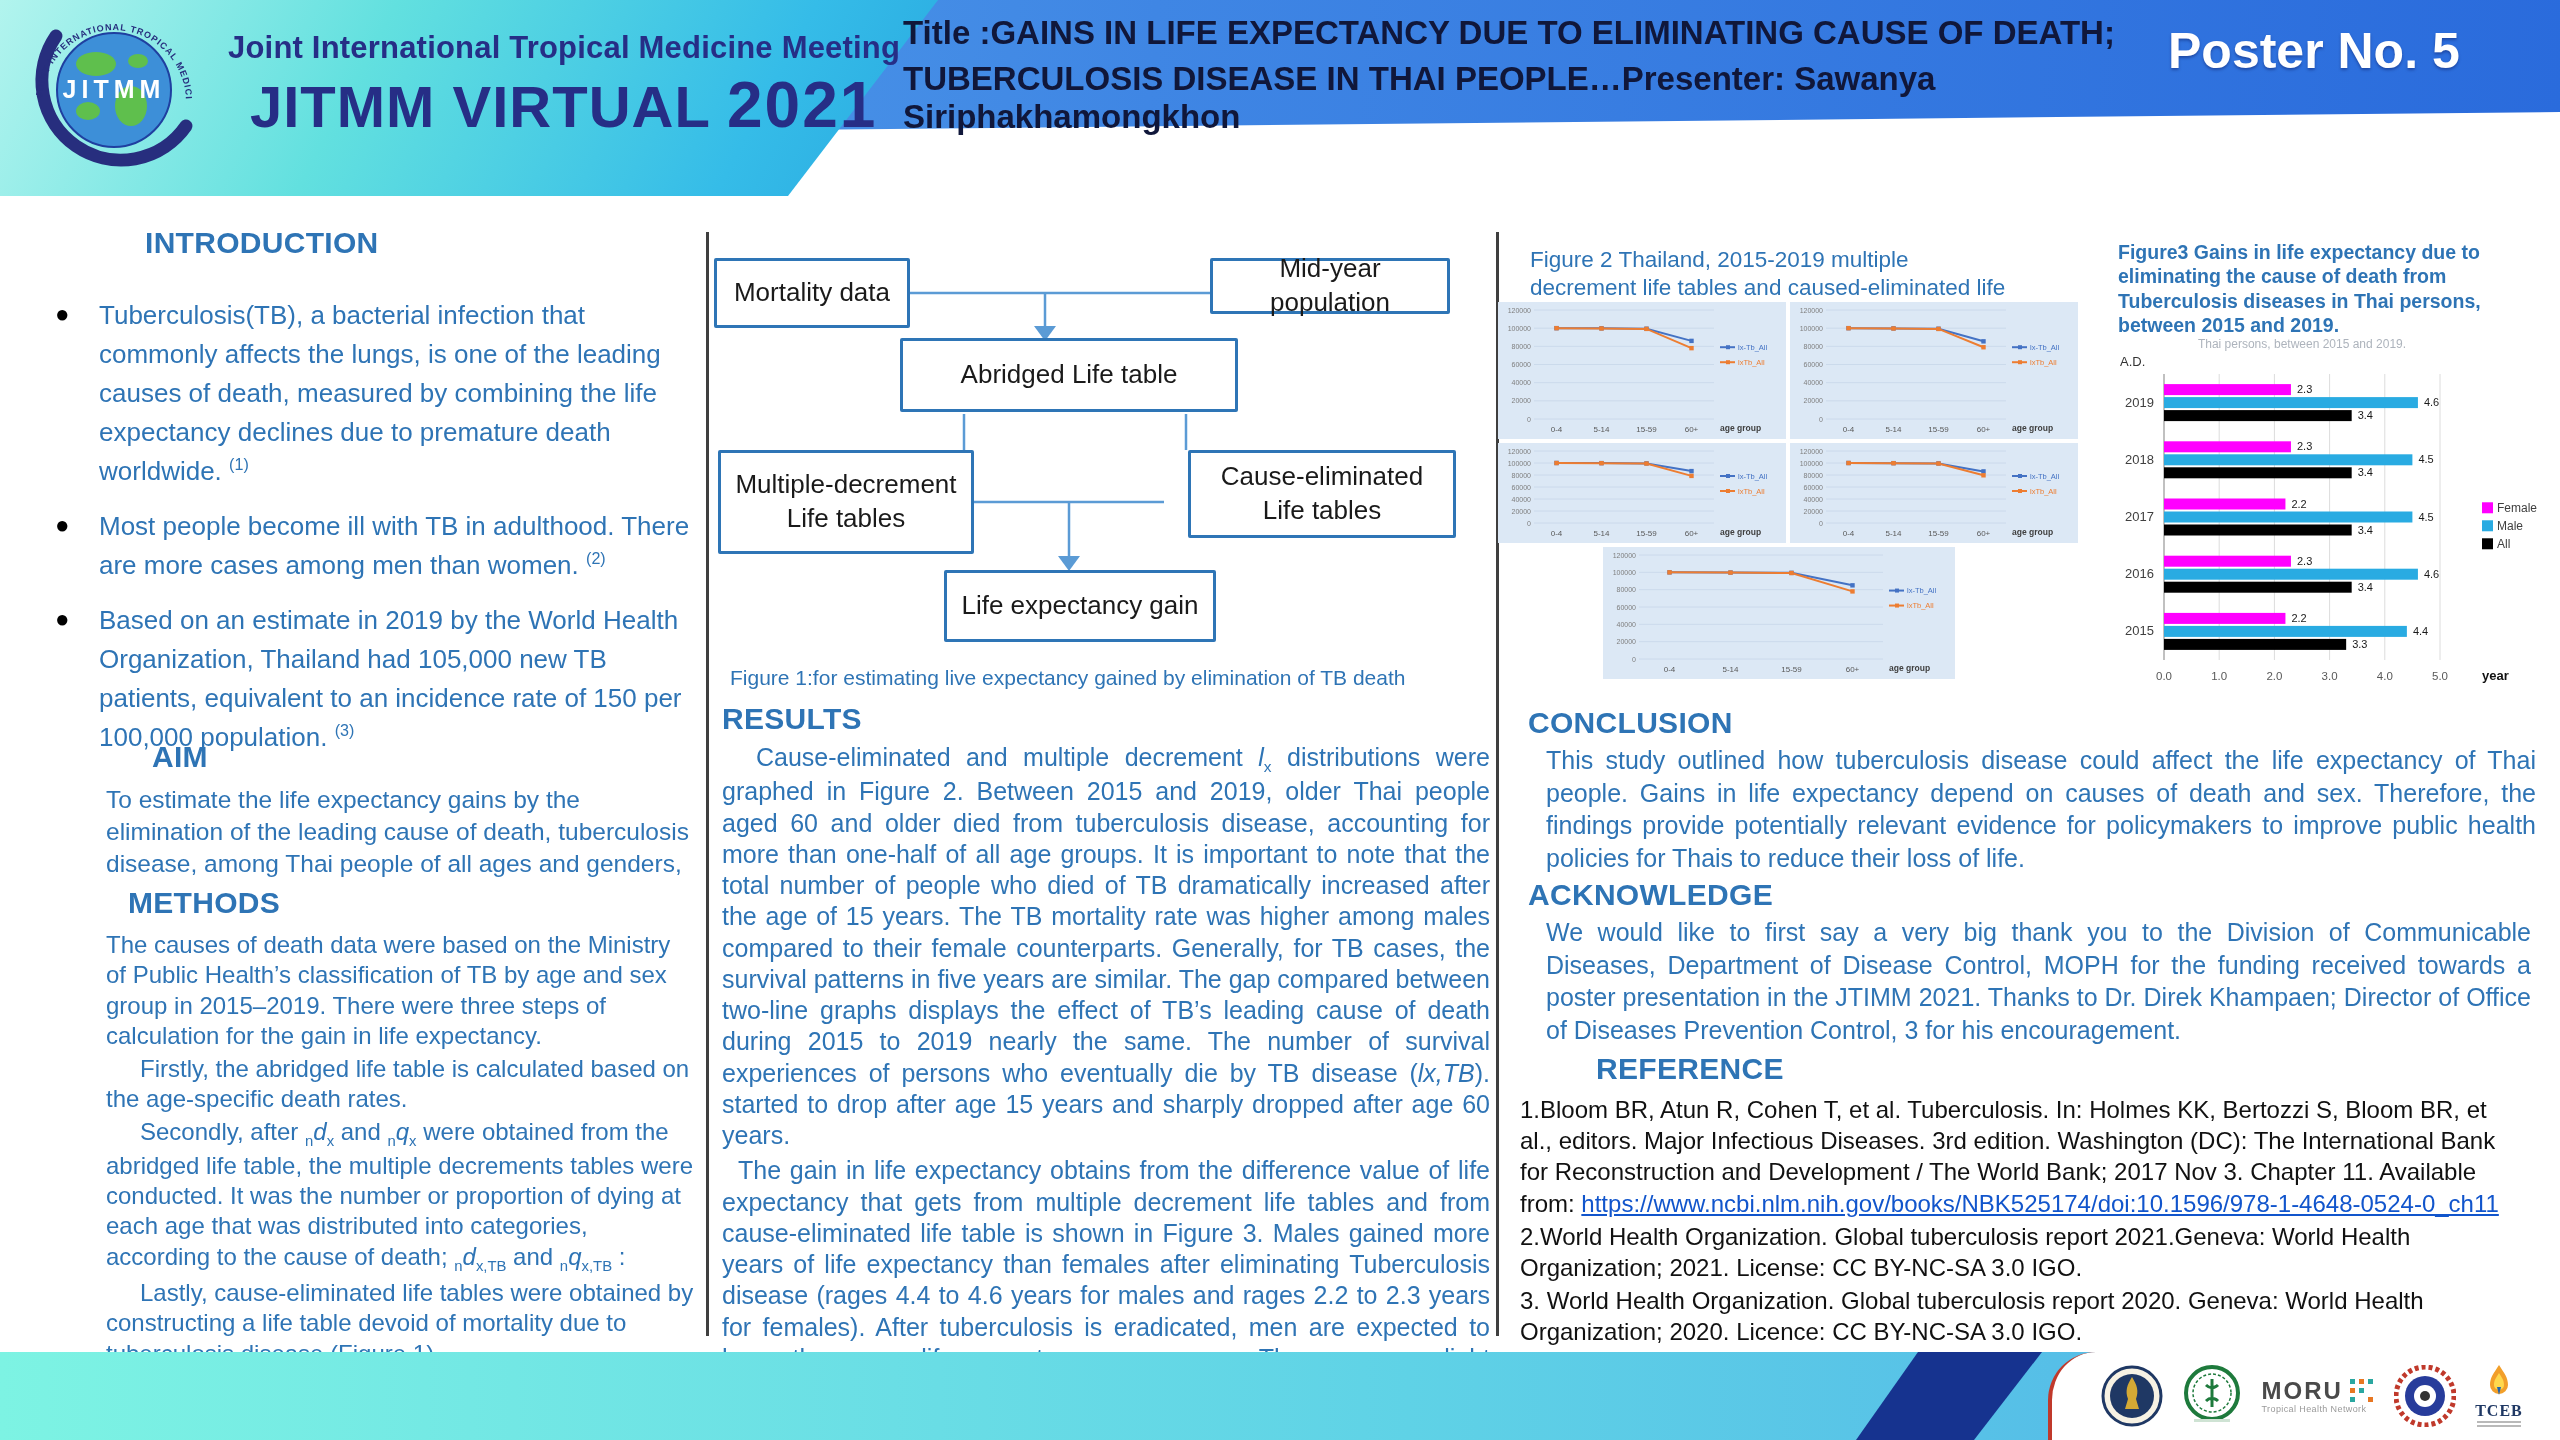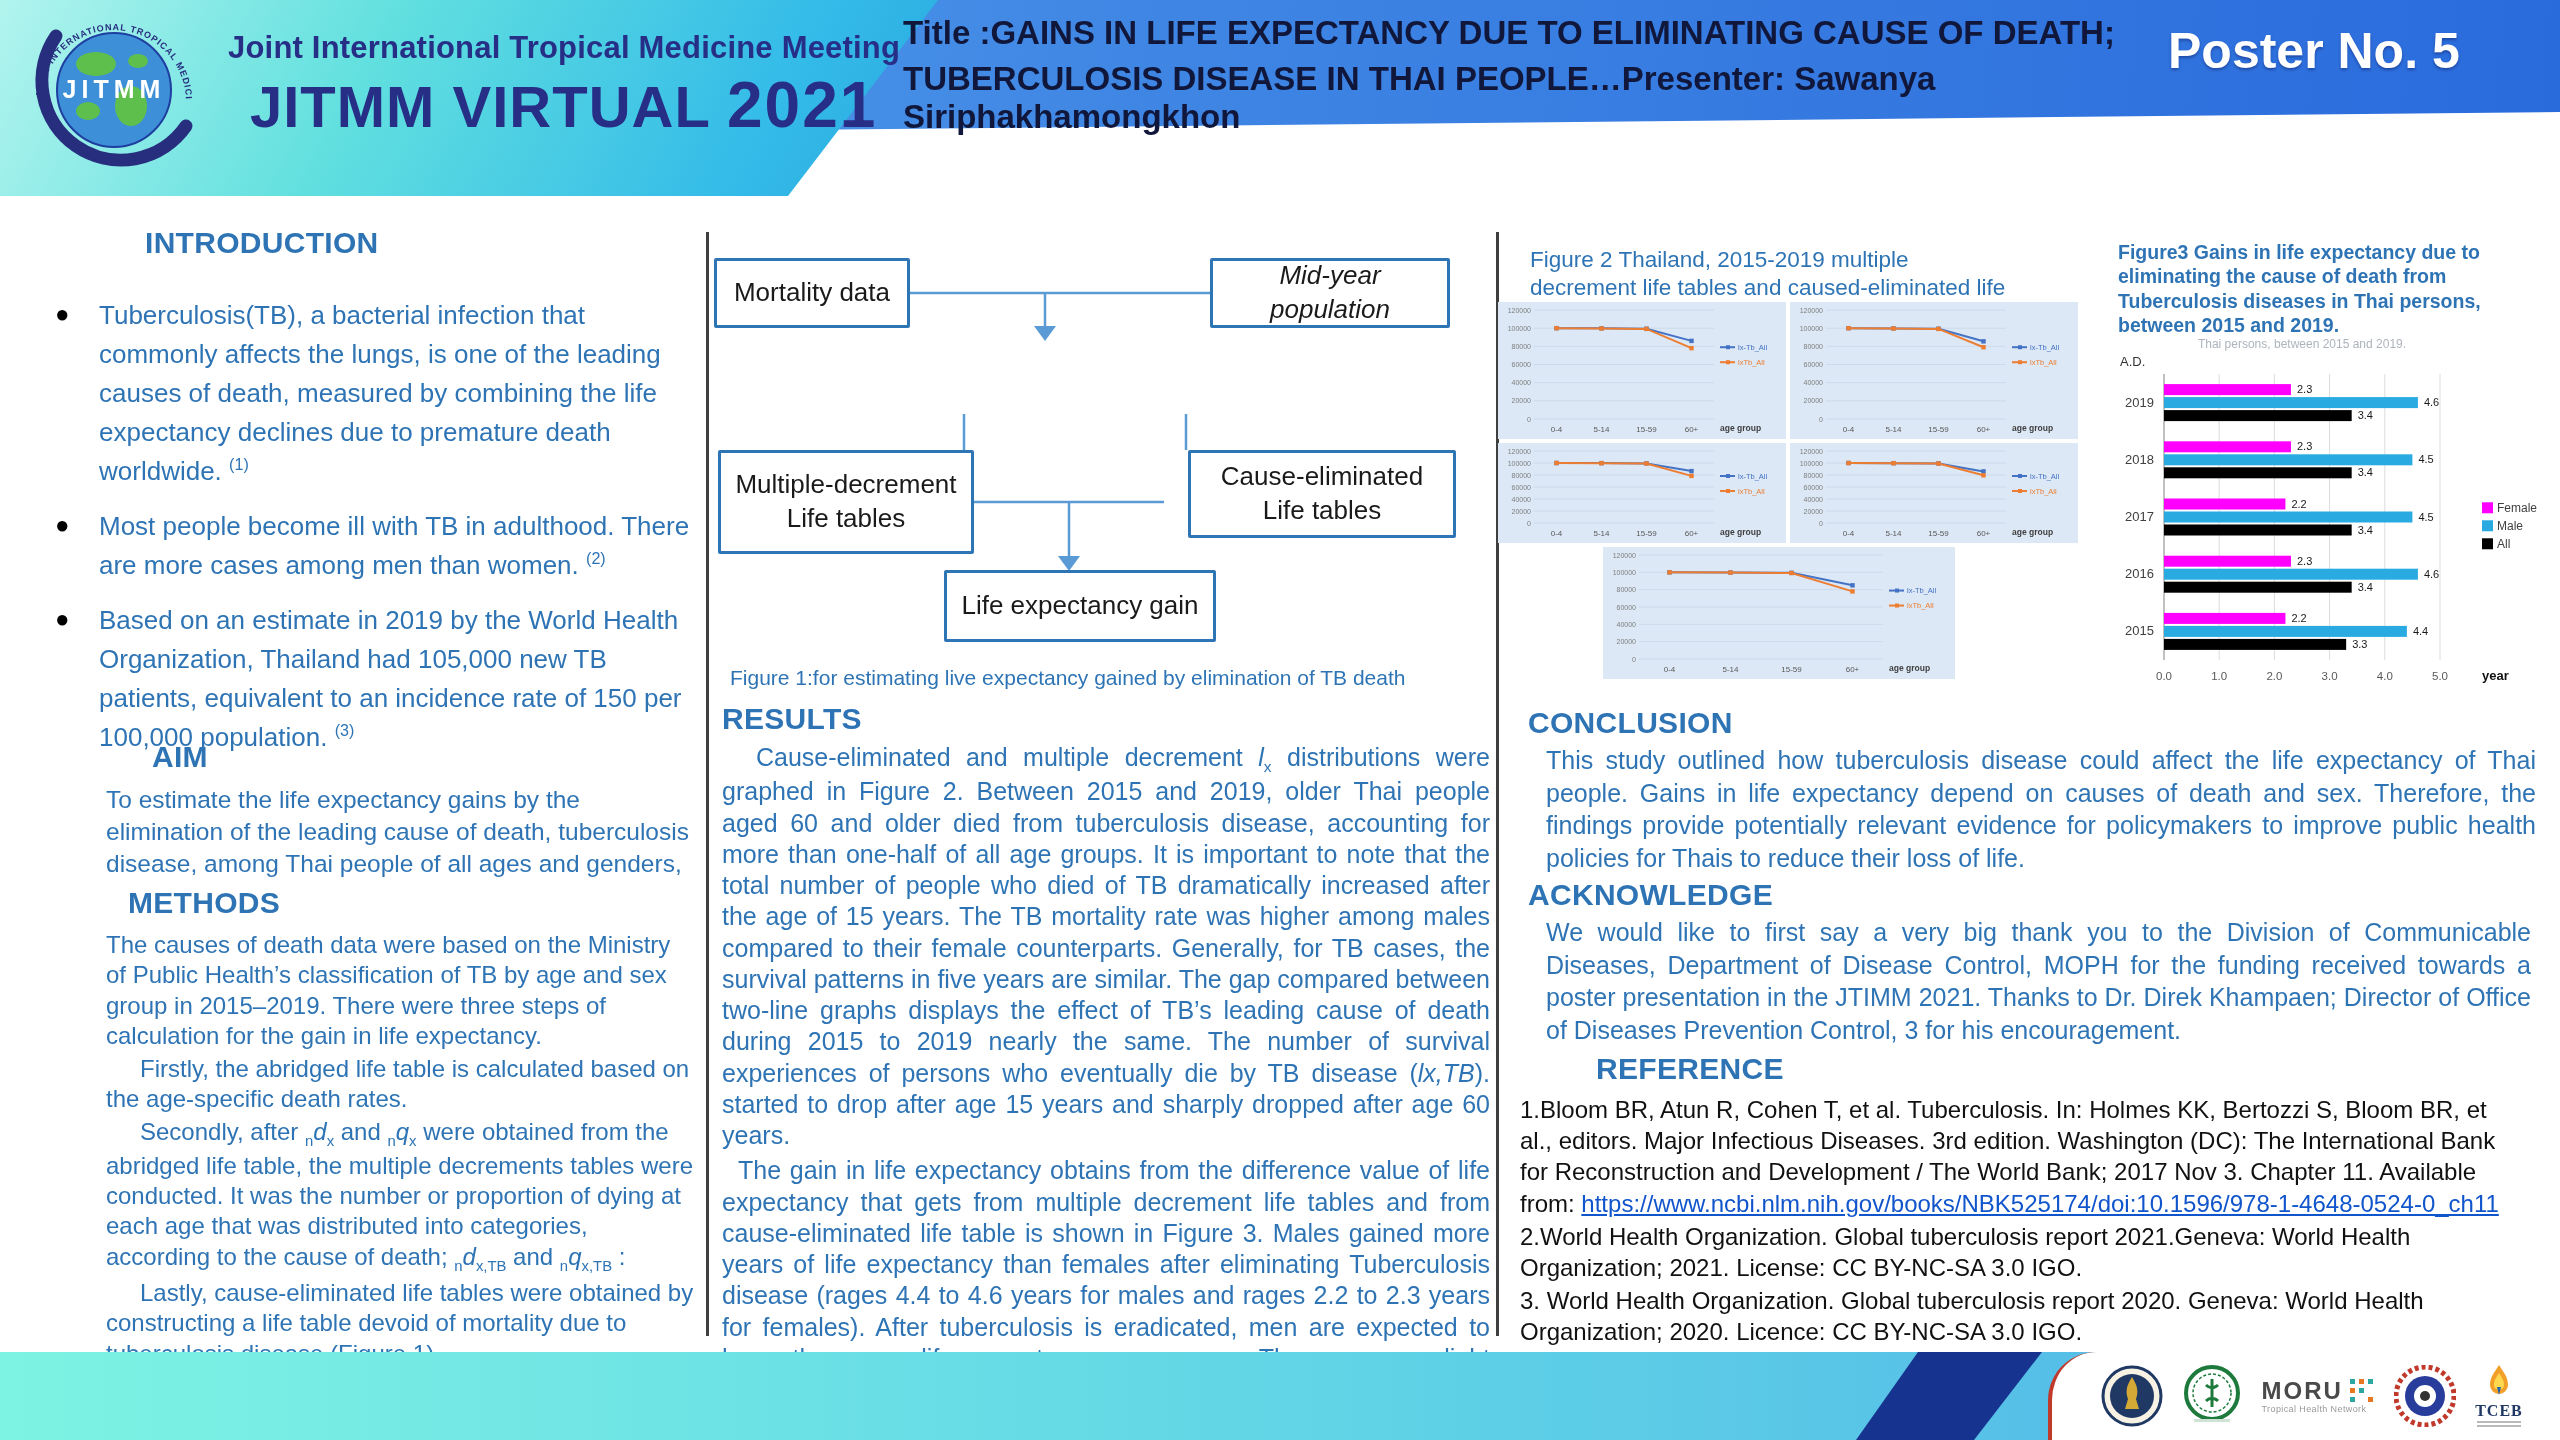--- a/index.html
+++ b/index.html
@@ -131,21 +131,22 @@
         <path d="M333 55 L333 88"></path>
         <path d="M252 176 L252 212"></path>
         <path d="M474 176 L474 212"></path>
         <path d="M262 264 L452 264"></path>
         <path d="M357 264 L357 318"></path>
       </g>
       <polygon points="322,88 344,88 333,103" fill="#5b9bd5"></polygon>
       <polygon points="346,318 368,318 357,333" fill="#5b9bd5"></polygon>
     </svg>
     <div class="flow-box" style="left:2px;top:20px;width:196px;height:70px;">Mortality data</div>
-    <div class="flow-box" style="left:498px;top:20px;width:240px;height:70px;font-style:italic;">Mid-year population</div>
+    <div class="flow-box" style="left:498px;top:20px;width:240px;height:56px;">Mid-year population</div>
+    <div class="flow-box" style="left:188px;top:100px;width:338px;height:74px;">Abridged Life table</div>
     <div class="flow-box" style="left:6px;top:212px;width:256px;height:104px;">Multiple-decrement Life tables</div>
     <div class="flow-box" style="left:476px;top:212px;width:268px;height:88px;">Cause-eliminated Life tables</div>
     <div class="flow-box" style="left:232px;top:332px;width:272px;height:72px;">Life expectancy gain</div>
   </div>
   <div class="abs fig-cap" style="left:730px;top:666px;width:740px;font-size:21px;">Figure 1:for estimating live expectancy gained by elimination of TB death</div>
 
   <div class="abs sec-h" style="left:722px;top:702px;">RESULTS</div>
   <div class="abs" style="left:722px;top:742px;width:768px;">
     <p class="results-p indent">Cause-eliminated and multiple decrement <i>l</i><sub>x</sub> distributions were graphed in Figure 2.   Between 2015 and 2019, older Thai people aged 60 and older died from tuberculosis disease, accounting for more than one-half of all age groups.   It is important to note that the total number of people who died of TB dramatically increased after the age of 15 years. The TB mortality rate was higher among males compared to their female counterparts. Generally, for TB cases, the survival patterns in five years are similar. The gap compared between two-line graphs displays the effect of TB’s leading cause of death during 2015 to 2019 nearly the same. The number of survival experiences of persons who eventually die by TB disease (<i>lx,TB</i>). started to drop after age 15 years and sharply dropped after age 60 years.</p>
     <p class="results-p" style="text-indent:16px;">The gain in life expectancy obtains from the difference value of life expectancy that gets from multiple decrement life tables and from cause-eliminated life table is shown in Figure 3. Males gained more years of life expectancy than females after eliminating Tuberculosis disease (rages 4.4 to 4.6 years for males and rages 2.2 to 2.3 years for females). After tuberculosis is eradicated, men are expected to have the same life expectancy as women. There was a slight difference in life expectancy gained between men and women after eliminating the cause of death.</p>

